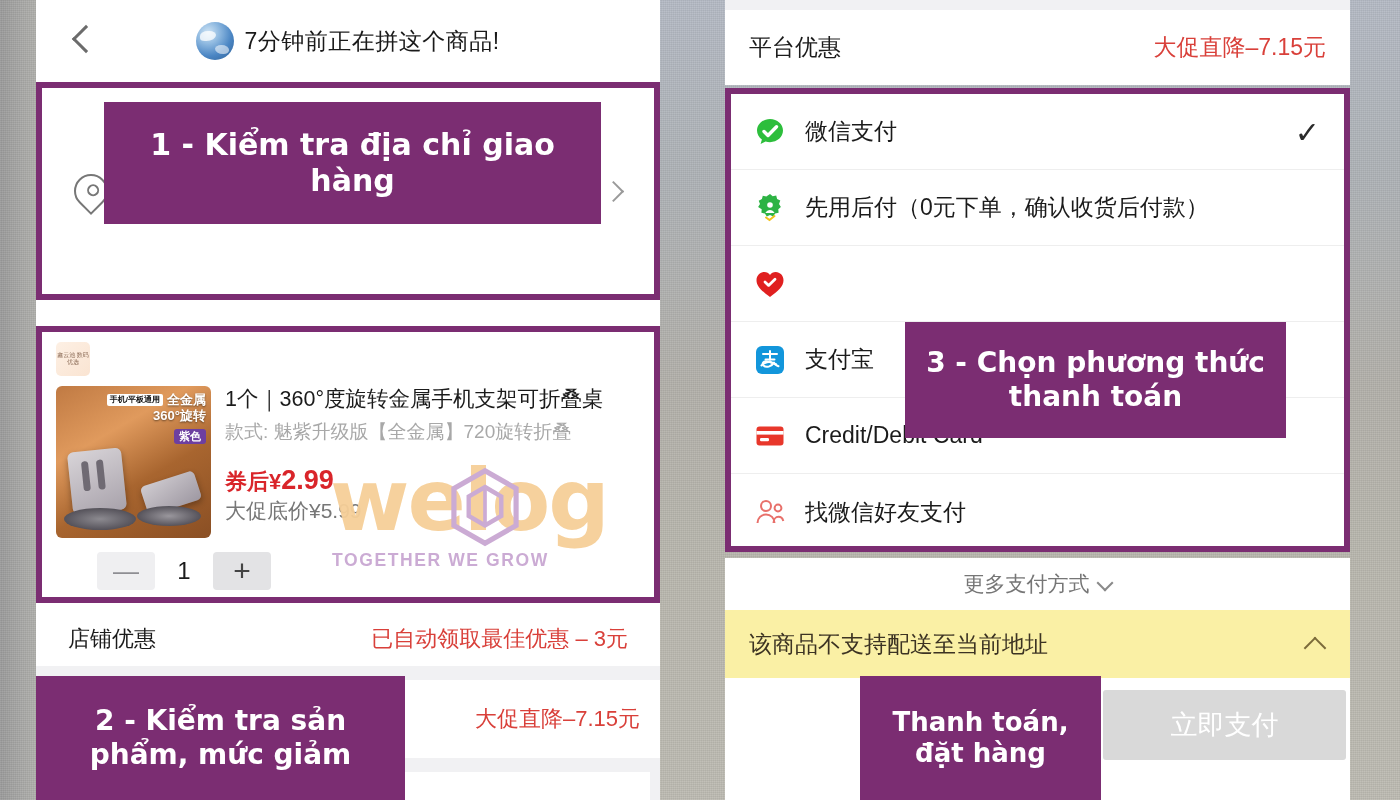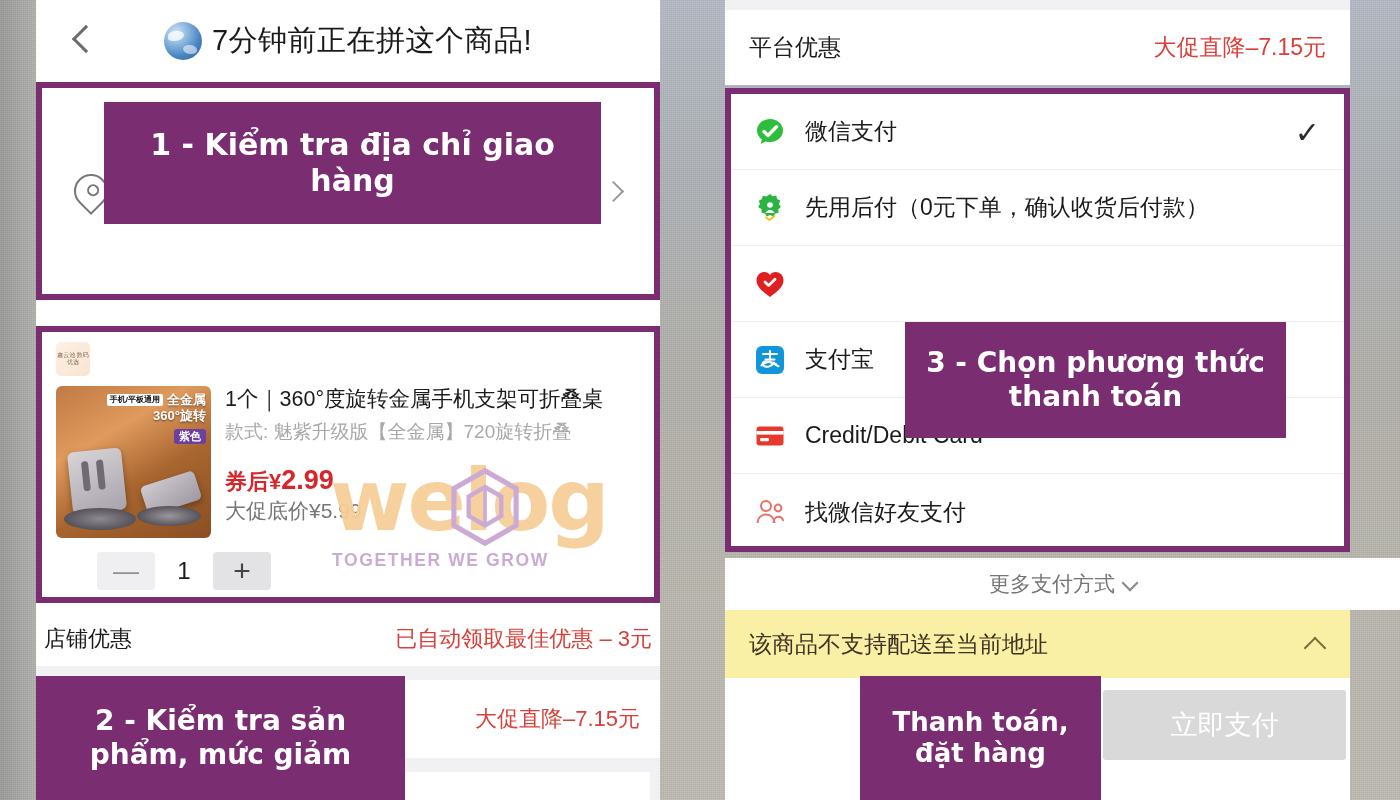--- a/index.html
+++ b/index.html
@@ -65,21 +65,21 @@
     position: relative; overflow: hidden; flex:0 0 auto;
   }
   .globe::before {
     content:""; position:absolute; left:4px; top:9px; width:16px; height:10px;
     background: rgba(255,255,255,.75); border-radius: 50% 40% 60% 30%;
   }
   .globe::after {
     content:""; position:absolute; right:5px; bottom:6px; width:14px; height:9px;
     background: rgba(255,255,255,.55); border-radius: 45% 55% 40% 60%;
   }
-  .nav-title { font-size: 29px; color: #1a1a1a; letter-spacing: .5px; }
+  .nav-title { font-size: 23px; color: #1a1a1a; letter-spacing: .5px; }
 
   
   #address-card {
     position: absolute; left: 36px; top: 82px; width: 624px; height: 218px;
   }
   .addr-inner { display:flex; align-items:center; height:100%; padding: 0 14px; position:relative; }
   .pin-icon {
     width: 34px; height: 34px; border: 2px solid #777; border-radius: 50% 50% 50% 0;
     transform: rotate(-45deg); flex: 0 0 auto; margin-left: 18px; position: relative;
   }
@@ -177,21 +177,21 @@
     display:flex; align-items:center; justify-content:center;
     font-size: 26px; color:#8e8e93;
   }
   .qty-btn.plus { background:#e3e3e5; color:#444; font-size: 30px; }
   .qty-val { width: 58px; text-align:center; font-size: 24px; color:#1b1b1b; }
 
   
   #store-discount {
     position:absolute; left: 36px; top: 612px; width: 624px; height: 54px;
     background:#fff; display:flex; align-items:center; justify-content:space-between;
-    padding: 0 8px;
+    padding: 0 32px;
   }
   .sd-label { font-size: 22px; color:#1b1b1b; }
   .sd-value { font-size: 22px; color:#d9403a; }
 
   #left-gapbar { position:absolute; left:36px; top:666px; width:624px; height:14px; background:#f1f1f3; }
 
   #platform-discount-left {
     position:absolute; left:36px; top:680px; width:624px; height:78px;
     background:#fff; display:flex; align-items:center; justify-content:flex-end; padding-right:20px;
   }
@@ -250,21 +250,21 @@
   .brand-mc i { position:absolute; top:0; width:22px; height:22px; border-radius:50%; }
   .brand-mc i:nth-child(1){ left:0; background:#eb001b; }
   .brand-mc i:nth-child(2){ right:0; background:#f79e1b; mix-blend-mode:multiply; }
   .brand-jcb { width:30px; display:flex; gap:1.5px; }
   .brand-jcb i { flex:1; border-radius:2px; color:#fff; font-size:7px; font-weight:800; display:flex; align-items:center; justify-content:center;}
   .brand-jcb i:nth-child(1){ background:#0e4c96; }
   .brand-jcb i:nth-child(2){ background:#cc0000; }
   .brand-jcb i:nth-child(3){ background:#008c44; }
 
   #more-payment {
-    position:absolute; left: 725px; top: 558px; width: 676px; height: 52px;
+    position:absolute; left: 725px; top: 558px; width: 625px; height: 52px;
     background:#fff; display:flex; align-items:center; justify-content:center; gap:8px;
   }
   .mp-text { font-size: 21px; color:#767676; }
   .mp-chev { width:14px; height:14px; position:relative; }
   .mp-chev::before{
     content:""; position:absolute; left:1px; top:0px; width:10px; height:10px;
     border-right:2.2px solid #8a8a8a; border-bottom:2.2px solid #8a8a8a; transform: rotate(45deg);
   }
 
   #ship-warning {

